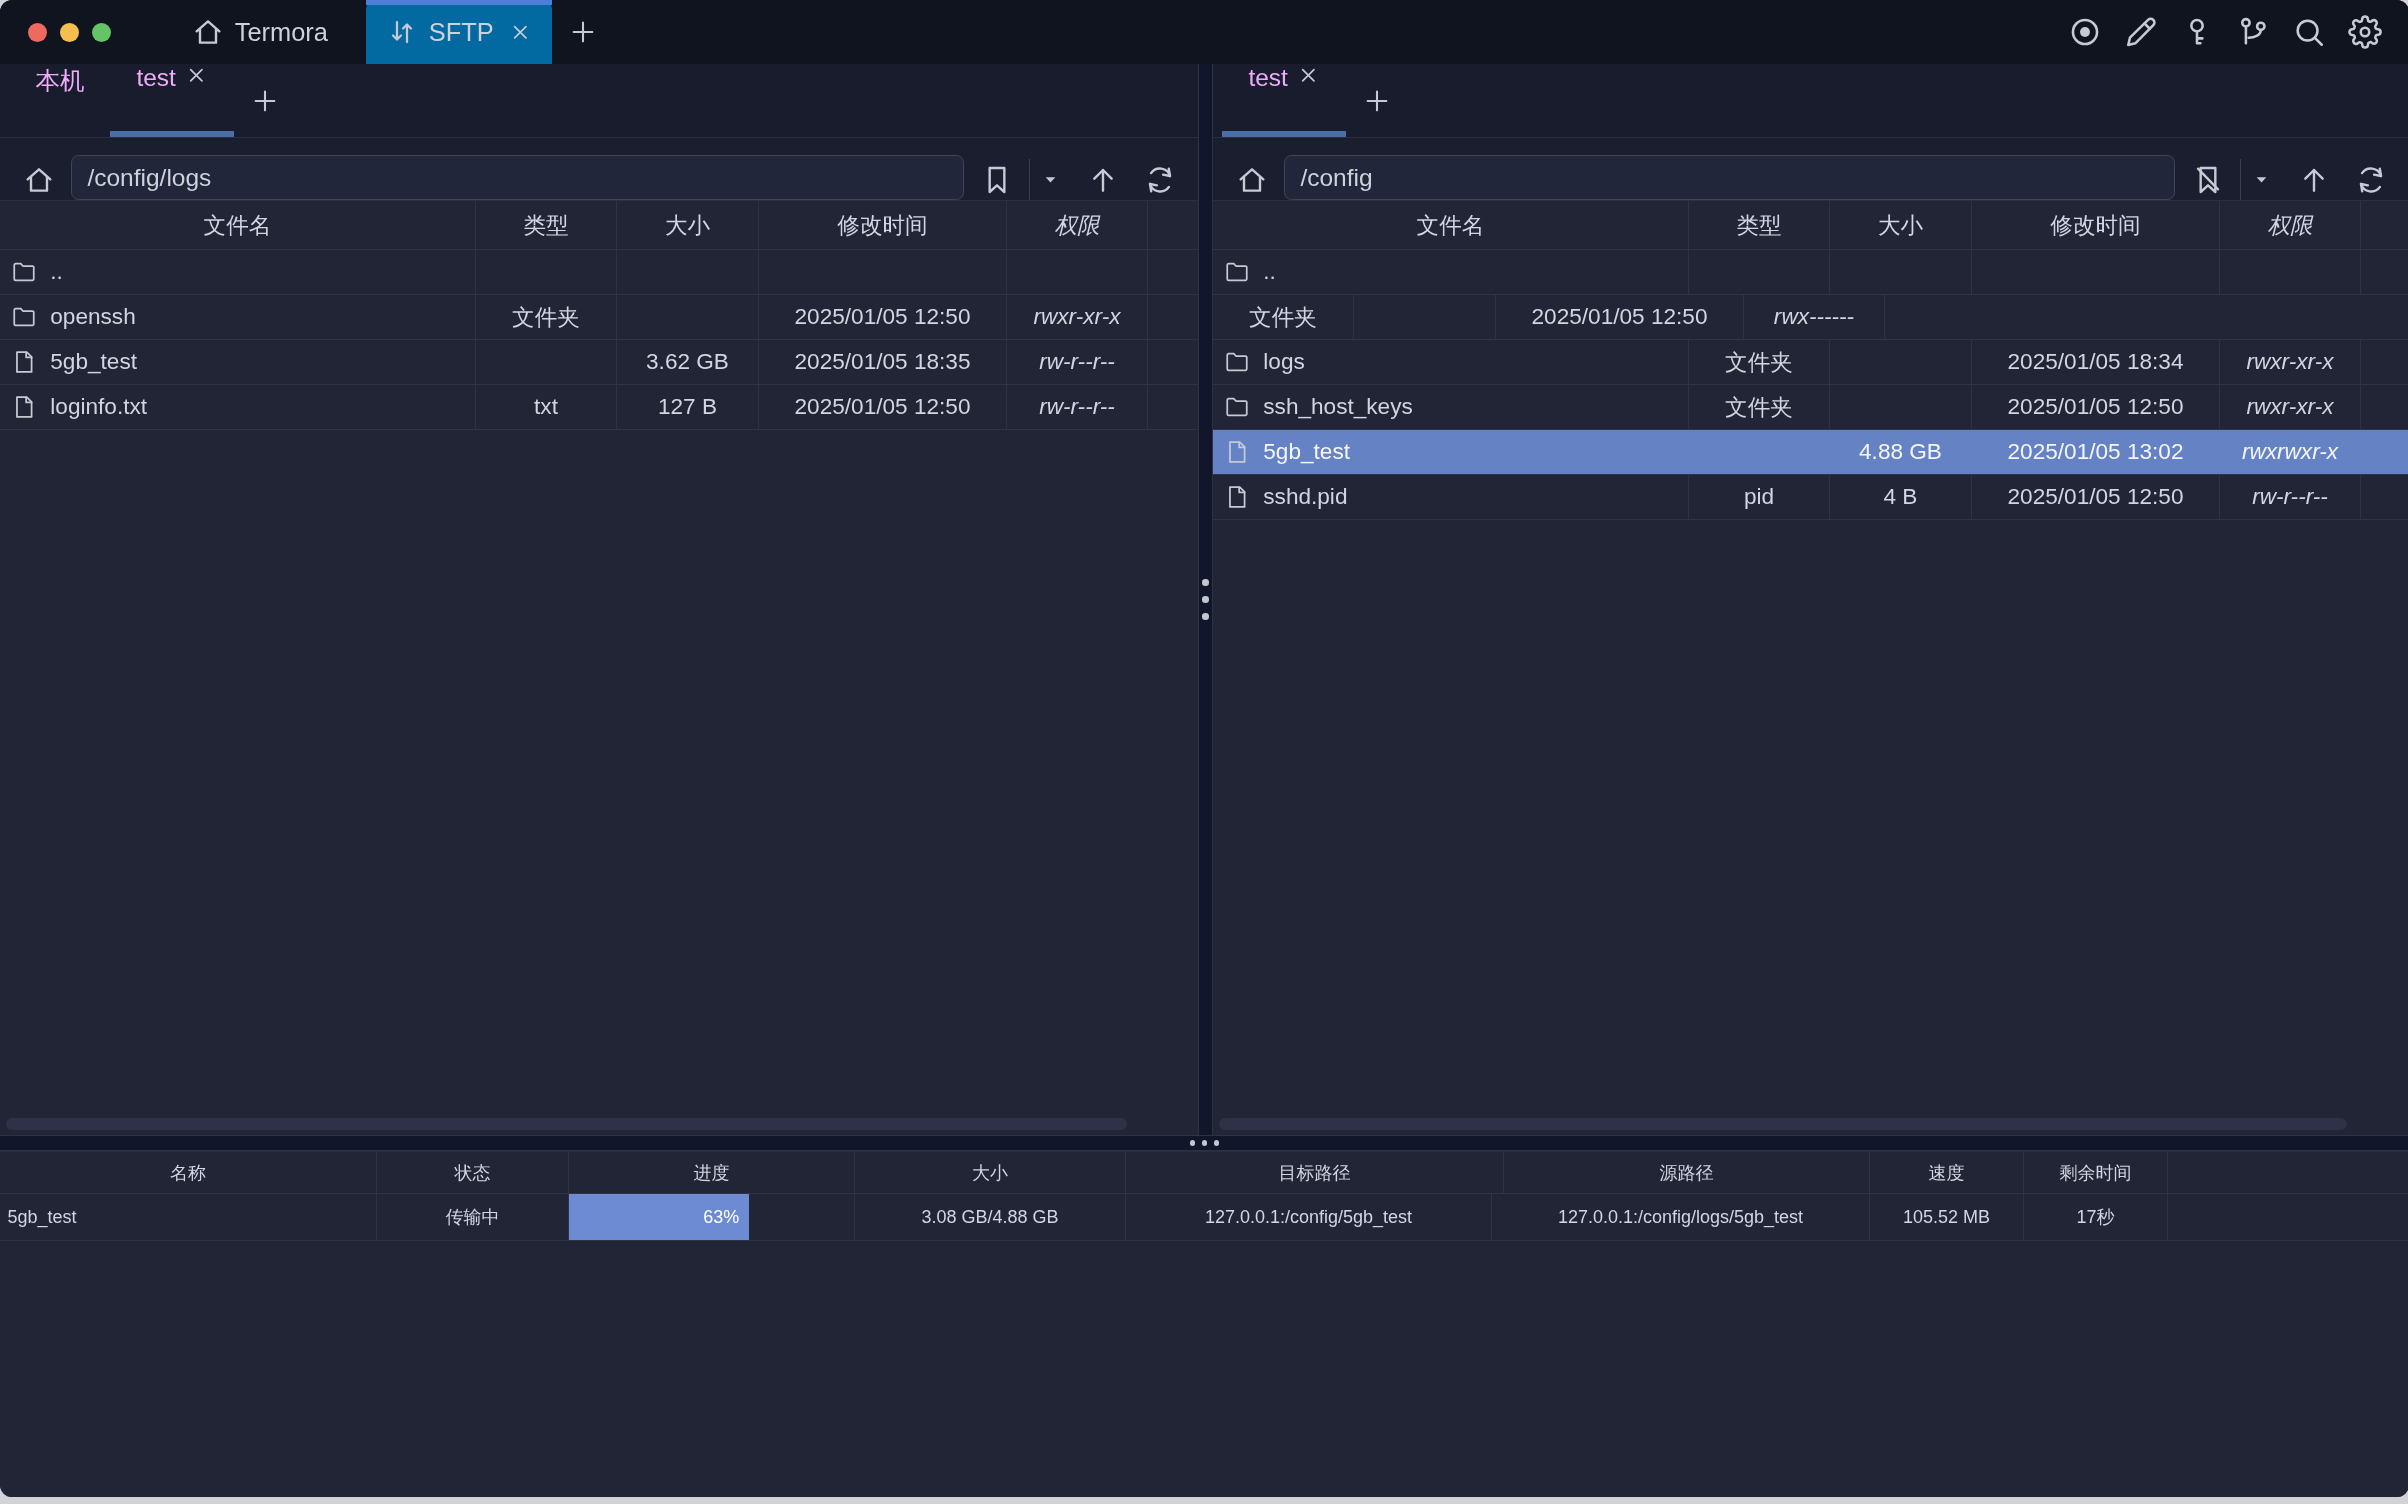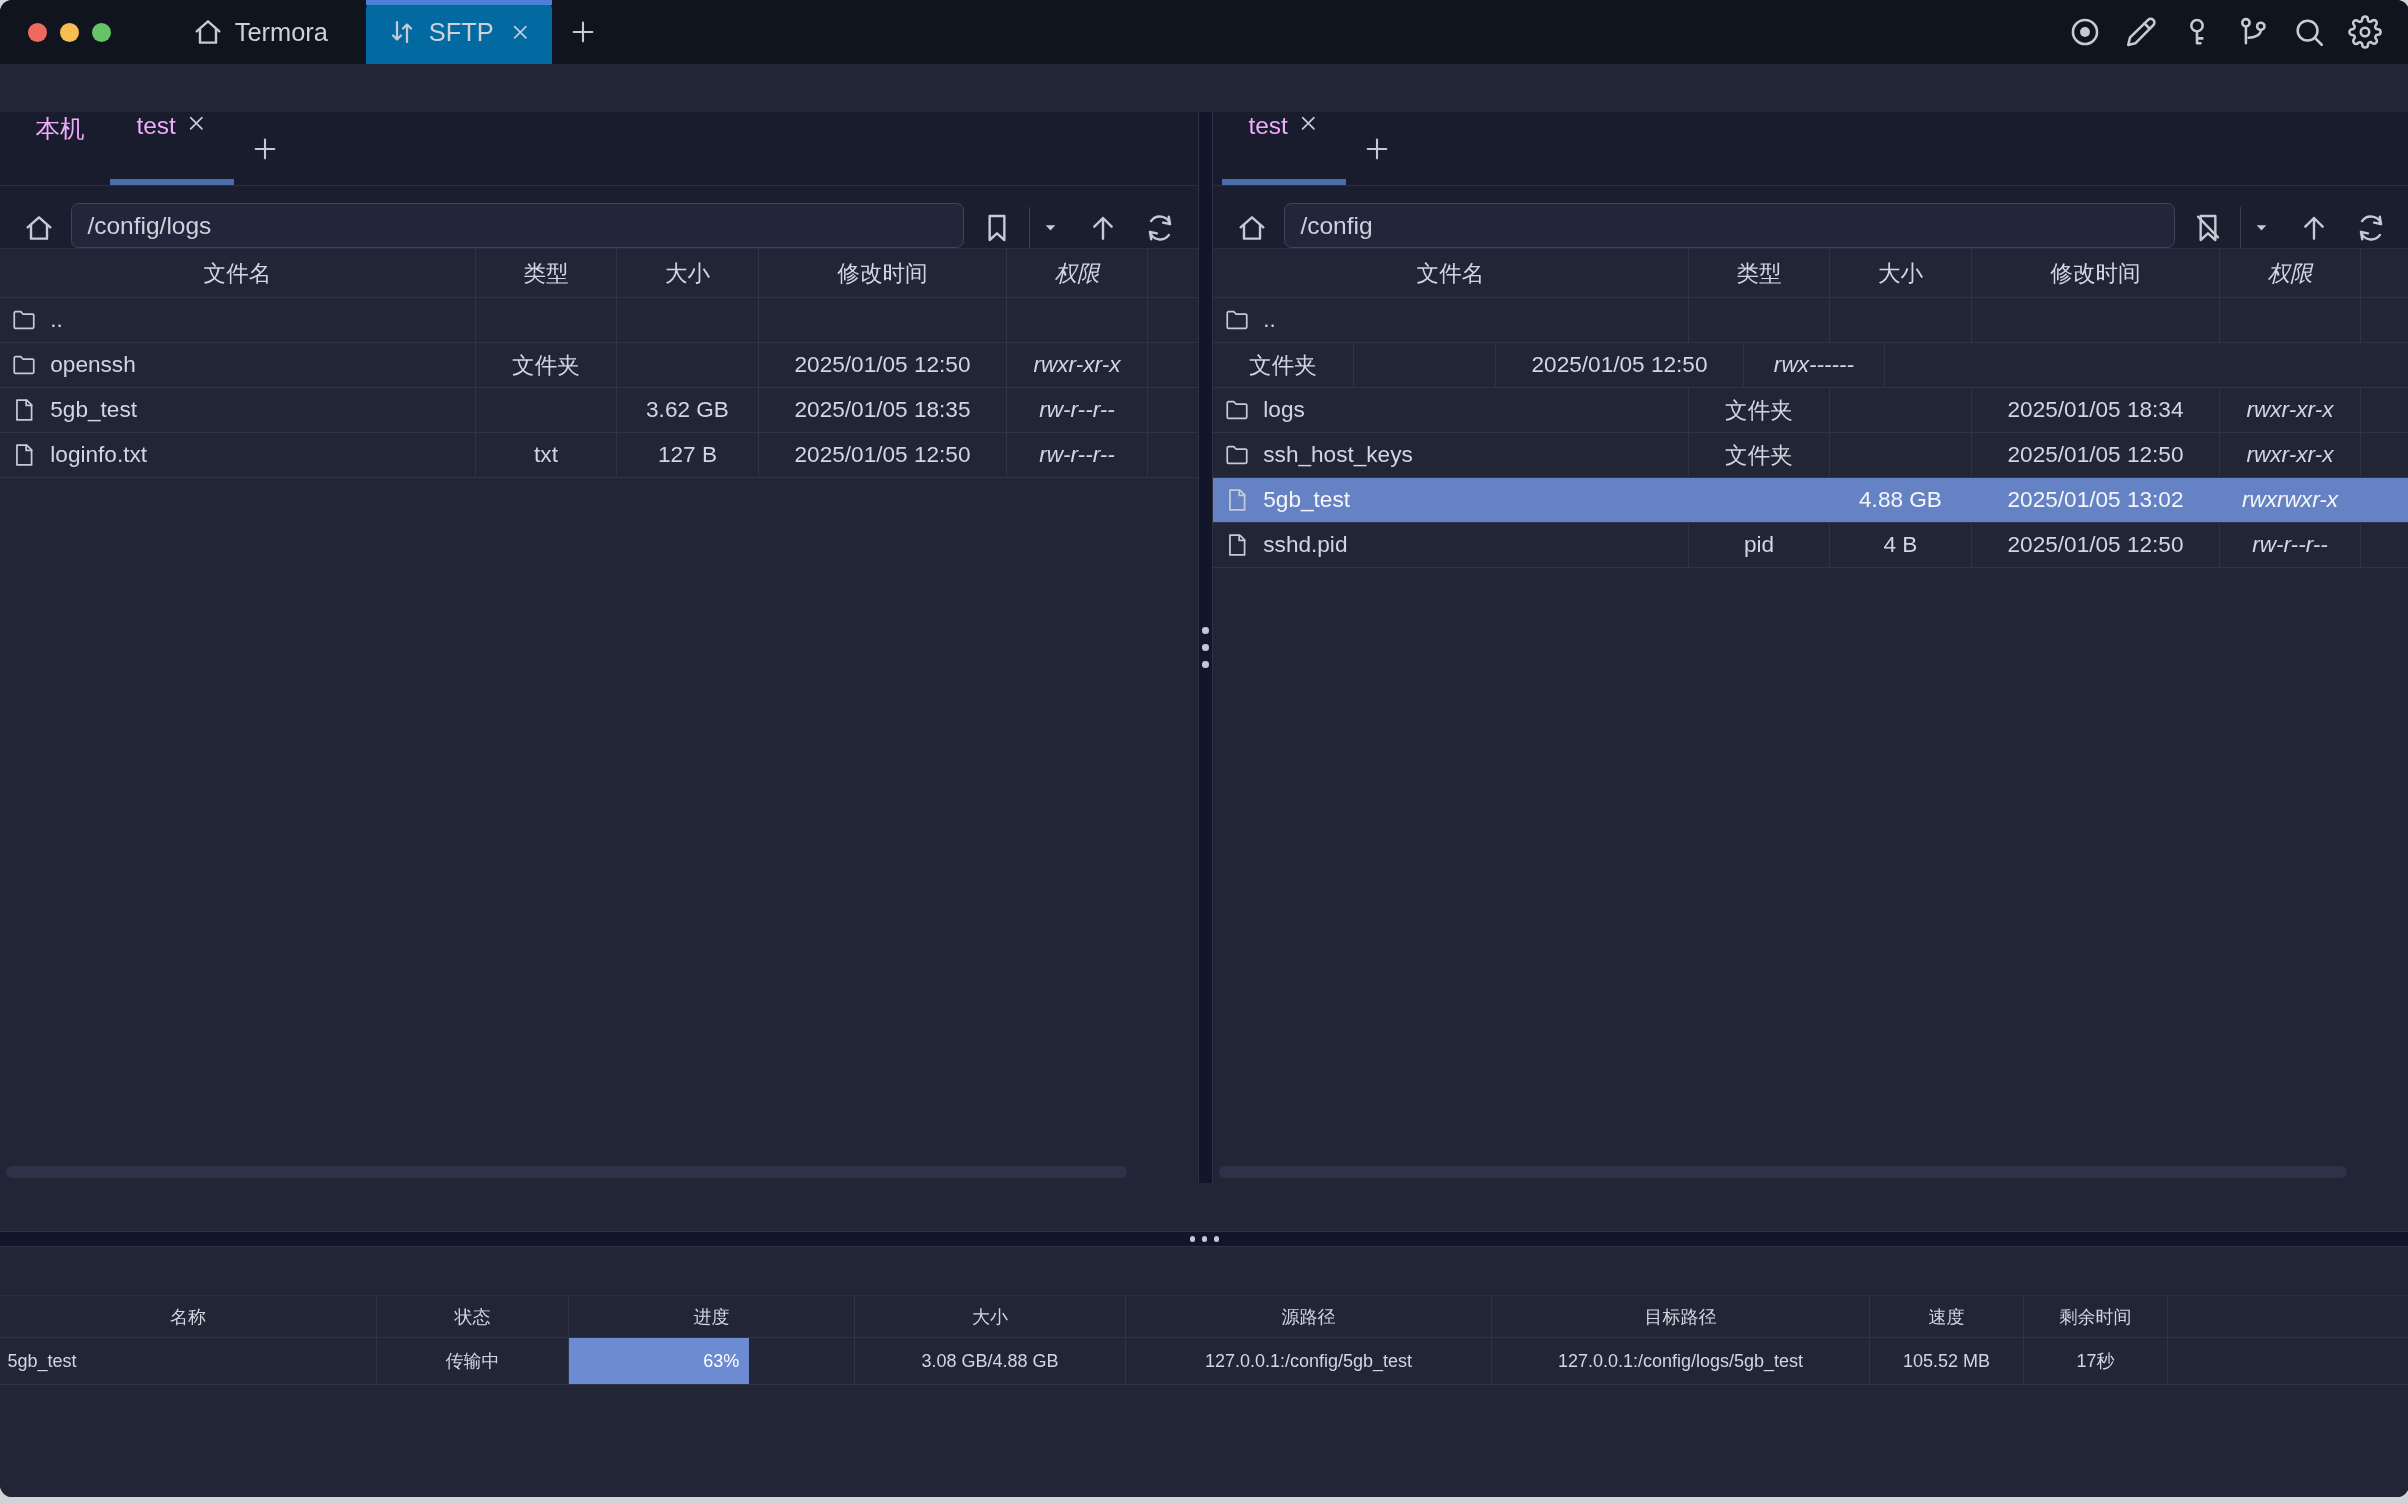--- a/index.html
+++ b/index.html
@@ -21,21 +21,21 @@
     --strip:#12162a;
     --dot:#c3c7d1;
     --icon:#c6cad4;
   }
   *{box-sizing:border-box;margin:0;padding:0;}
   html,body{width:2409px;height:1505px;overflow:hidden;}
   body{background:var(--desktop);font-family:"Liberation Sans","DejaVu Sans",sans-serif;color:var(--text);}
   svg{display:block;}
   .stroke-ic{stroke:var(--icon);fill:none;stroke-width:1.8;stroke-linecap:round;stroke-linejoin:round;}
 
-  .window{width:2409px;height:1497px;background:var(--content);border-radius:12.2px;overflow:hidden;display:flex;flex-direction:column;gap:48px;}
+  .window{width:2409px;height:1497px;background:var(--content);border-radius:12.2px;overflow:hidden;display:flex;flex-direction:column;}
 
   
   .titlebar{height:64px;flex:0 0 64px;background:var(--titlebar);display:flex;align-items:stretch;position:relative;}
   .traffic{display:flex;align-items:center;gap:13px;padding:0 28px 0 28px;}
   .tl{width:19px;height:19px;border-radius:50%;display:inline-block;}
   .title-tab{display:flex;align-items:center;gap:11.3px;padding:0 24.5px;font-size:25.4px;color:#cdd1da;}
   .title-tab.plain{margin-left:28px;}
   .title-tab.active{background:#0369a1;border-radius:9.4px 9.4px 0 0;position:relative;margin-left:14px;padding:0 21px;}
   .title-tab.active::before{content:"";position:absolute;left:0;top:0;right:0;height:4.7px;background:var(--accent);}
   .tt-close{display:flex;align-items:center;margin-left:3.8px;}
@@ -506,22 +506,22 @@
     <span class="dot"></span>
       <span class="dot"></span>
       <span class="dot"></span>
   </div>
   <div class="transfer" id="transfer-table">
       <div class="trow header">
         <div class="tcell t0">名称</div>
         <div class="tcell t1">状态</div>
         <div class="tcell t2">进度</div>
         <div class="tcell t3">大小</div>
+        <div class="tcell t5">目标路径</div>
         <div class="tcell t4">源路径</div>
-        <div class="tcell t5">目标路径</div>
         <div class="tcell t6">速度</div>
         <div class="tcell t7">剩余时间</div>
         <div class="tcell tfill"></div>
       </div>
       <div class="trow">
         <div class="tcell t0">5gb_test</div>
         <div class="tcell t1">传输中</div>
         <div class="tcell t2">
           <div class="progress-fill" style="width: 63%;">63%</div>
         </div>

